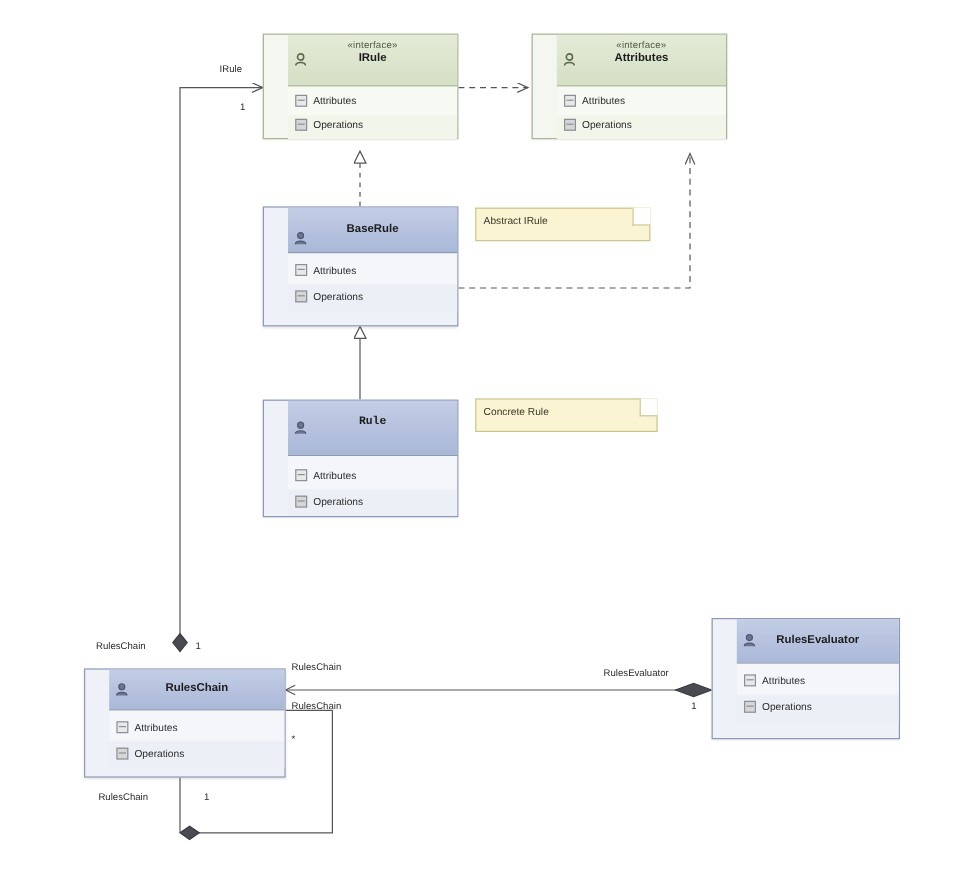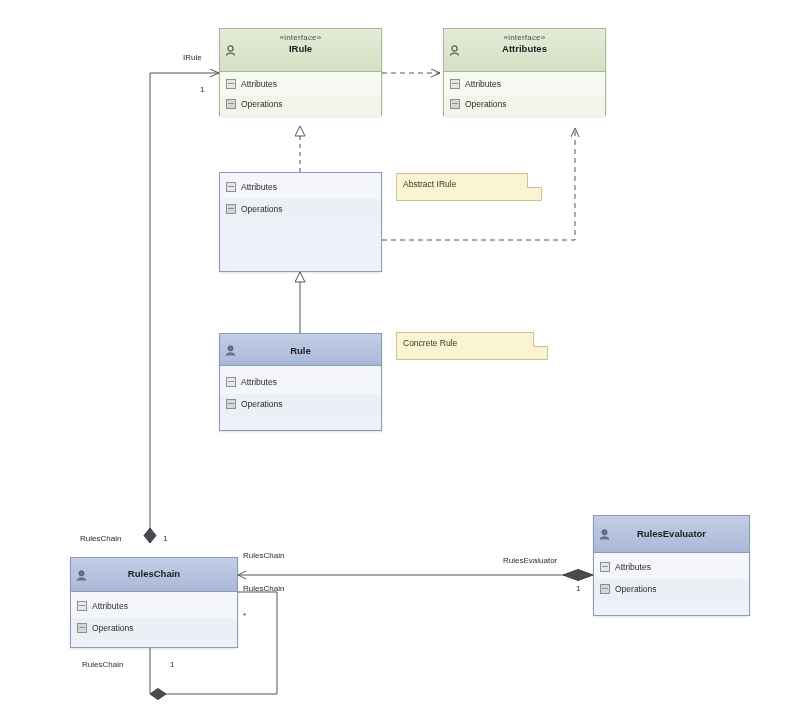--- a/index.html
+++ b/index.html
@@ -11,20 +11,21 @@
   }
   #canvas{position:relative;width:800px;height:725px;}
 
   
   .uml-class{
     position:absolute;
     border:1px solid #9aa4b0;
     box-sizing:border-box;
     background:#f2f4f7;
     box-shadow:0 1px 2px rgba(0,0,0,.12);
+    padding-left:20px;
   }
   .uml-head{
     position:relative;
     box-sizing:border-box;
     border-bottom:1px solid #9aa4b0;
     padding:3px 4px 4px 4px;
     text-align:center;
   }
   .uml-stereo{
     font-size:8px;color:#4c5a43;line-height:11px;
@@ -204,36 +205,45 @@
     </div>
     <div class="uml-compart second" style="padding-top:0;">
       <div class="uml-row">
         <span class="marker ops"></span>
         <span>Operations</span>
       </div>
     </div>
   </div>
 
   <div class="uml-class theme-blue" style="left:219px;top:172px;width:163px;height:100px;">
+    <div class="uml-head" style="height:38px;line-height:32px;">
+      <span class="cls-icon">
+        <svg viewBox="0 0 13 13" width="13" height="13">
+          <circle cx="6.5" cy="3.8" r="2.5" fill="#6b7690" stroke="#4e5872" stroke-width="1"></circle>
+          <path d="M2.2,11 C2.2,7.6 10.8,7.6 10.8,11" fill="#6b7690" stroke="#4e5872" stroke-width="1"></path>
+        </svg>
+      </span>
+      <div class="uml-name" style="line-height:30px;">BaseRule</div>
+    </div>
     <div class="uml-compart" style="padding-top:6px;">
       <div class="uml-row">
         <span class="marker"></span>
         <span>Attributes</span>
       </div>
     </div>
     <div class="uml-compart second" style="padding-top:2px;">
       <div class="uml-row">
         <span class="marker ops"></span>
         <span>Operations</span>
       </div>
     </div>
   </div>
 
   <div class="uml-class theme-blue" style="left:219px;top:333px;width:163px;height:98px;">
-    <div class="uml-head" style="height:32px;">
+    <div class="uml-head" style="height:46px;font-family:Liberation Mono, monospace;">
       <span class="cls-icon">
         <svg viewBox="0 0 13 13" width="13" height="13">
           <circle cx="6.5" cy="3.8" r="2.5" fill="#6b7690" stroke="#4e5872" stroke-width="1"></circle>
           <path d="M2.2,11 C2.2,7.6 10.8,7.6 10.8,11" fill="#6b7690" stroke="#4e5872" stroke-width="1"></path>
         </svg>
       </span>
       <div class="uml-name" style="line-height:28px;">Rule</div>
     </div>
     <div class="uml-compart" style="padding-top:8px;">
       <div class="uml-row">

